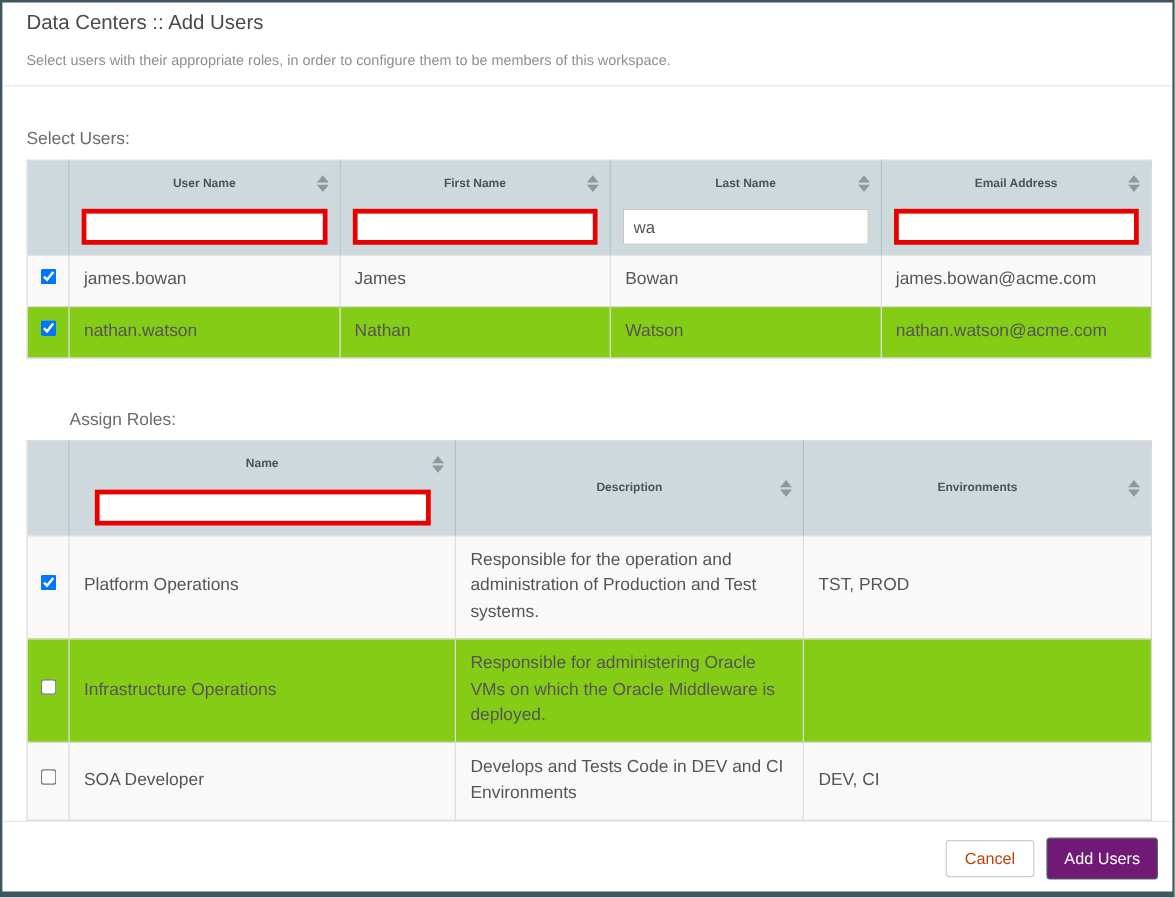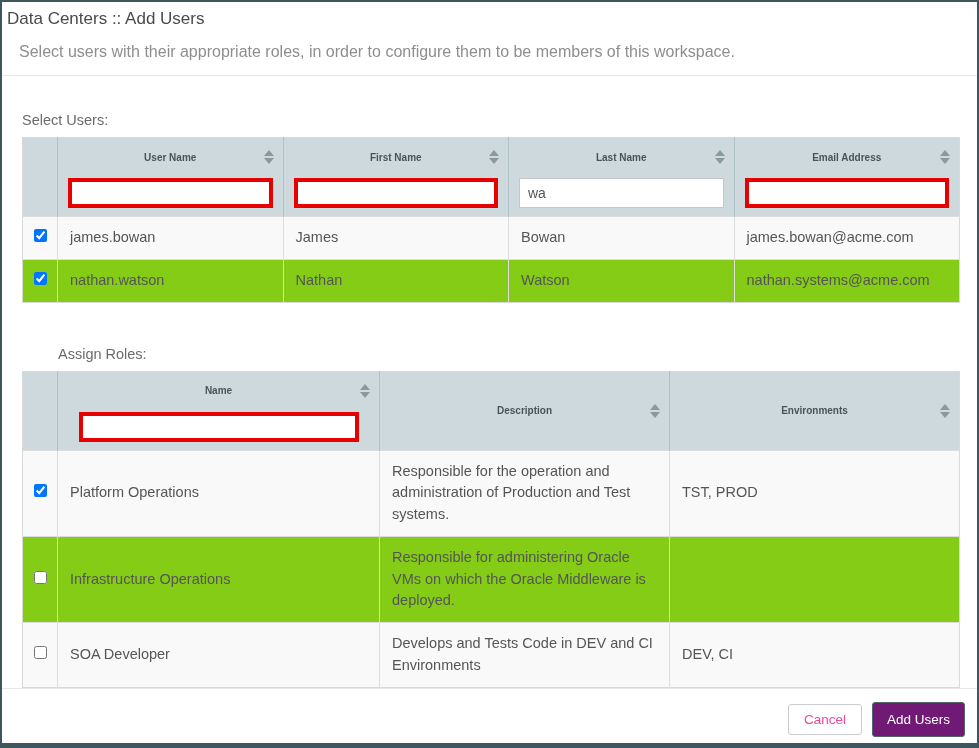--- a/index.html
+++ b/index.html
@@ -10,23 +10,23 @@
   }
   .dialog {
     width: 979px; height: 748px;
     border: 2px solid #3e565e;
     border-bottom-width: 5px;
     background: #fff;
     display: flex; flex-direction: column;
     overflow: hidden;
   }
   
-  .dlg-header { padding: 7px 13px 14px 5px; border-bottom: 1px solid #e7e7e7; }
+  .dlg-header { padding: 7px 13px 14px 20px; border-bottom: 1px solid #e7e7e7; }
   .dlg-title { font-size: 17px; color: #4a4a4a; font-weight: 400; margin-bottom: 14px; }
-  .dlg-subtitle { font-size: 16px; color: #8e8e8e; margin-left: 12px; }
+  .dlg-subtitle { font-size: 12px; color: #8e8e8e; }
   
   .dlg-body { flex: 1; padding: 36px 32px 0 20px; }
   .section-label { font-size: 14.5px; color: #6b6b6b; margin-bottom: 9px; }
   .roles-gap { margin-top: 43px; margin-left: 36px; }
   table.grid {
     width: 938px; border-collapse: collapse; table-layout: fixed;
     border: 1px solid #d9d9d9;
   }
   table.grid th {
     background: #cdd9dd;
@@ -73,21 +73,21 @@
   
   .dlg-footer {
     border-top: 1px solid #e7e7e7;
     padding: 13px 12px 14px 12px;
     display: flex; justify-content: flex-end; align-items: center; gap: 10px;
   }
   .btn {
     font-family: inherit; font-size: 13.5px; border-radius: 3px; cursor: pointer;
   }
   .btn-cancel {
-    background: #fff; border: 1px solid #ccc; color: #ec4899;
+    background: #fff; border: 1px solid #ccc; color: #c2410c;
     padding: 7px 15px;
   }
   .btn-primary {
     background: #701a75; border: 1px solid #51666d; color: #fff;
     padding: 9px 14px;
   }
   .col-check { width: 35px; }
 </style>
 </head>
 <body>
@@ -178,21 +178,21 @@
           <td>james.bowan</td>
           <td>James</td>
           <td>Bowan</td>
           <td>james.bowan@acme.com</td>
         </tr>
         <tr>
           <td><input type="checkbox" checked="" style=""></td>
           <td>nathan.watson</td>
           <td>Nathan</td>
           <td>Watson</td>
-          <td>nathan.systems@acme.com</td>
+          <td>nathan.watson@acme.com</td>
         </tr>
       </tbody>
     </table>
 
     <div class="section-label roles-gap">Assign Roles:</div>
 
     <table class="grid roles-grid">
       <colgroup>
         <col class="col-check">
           <col style="width:322px">

